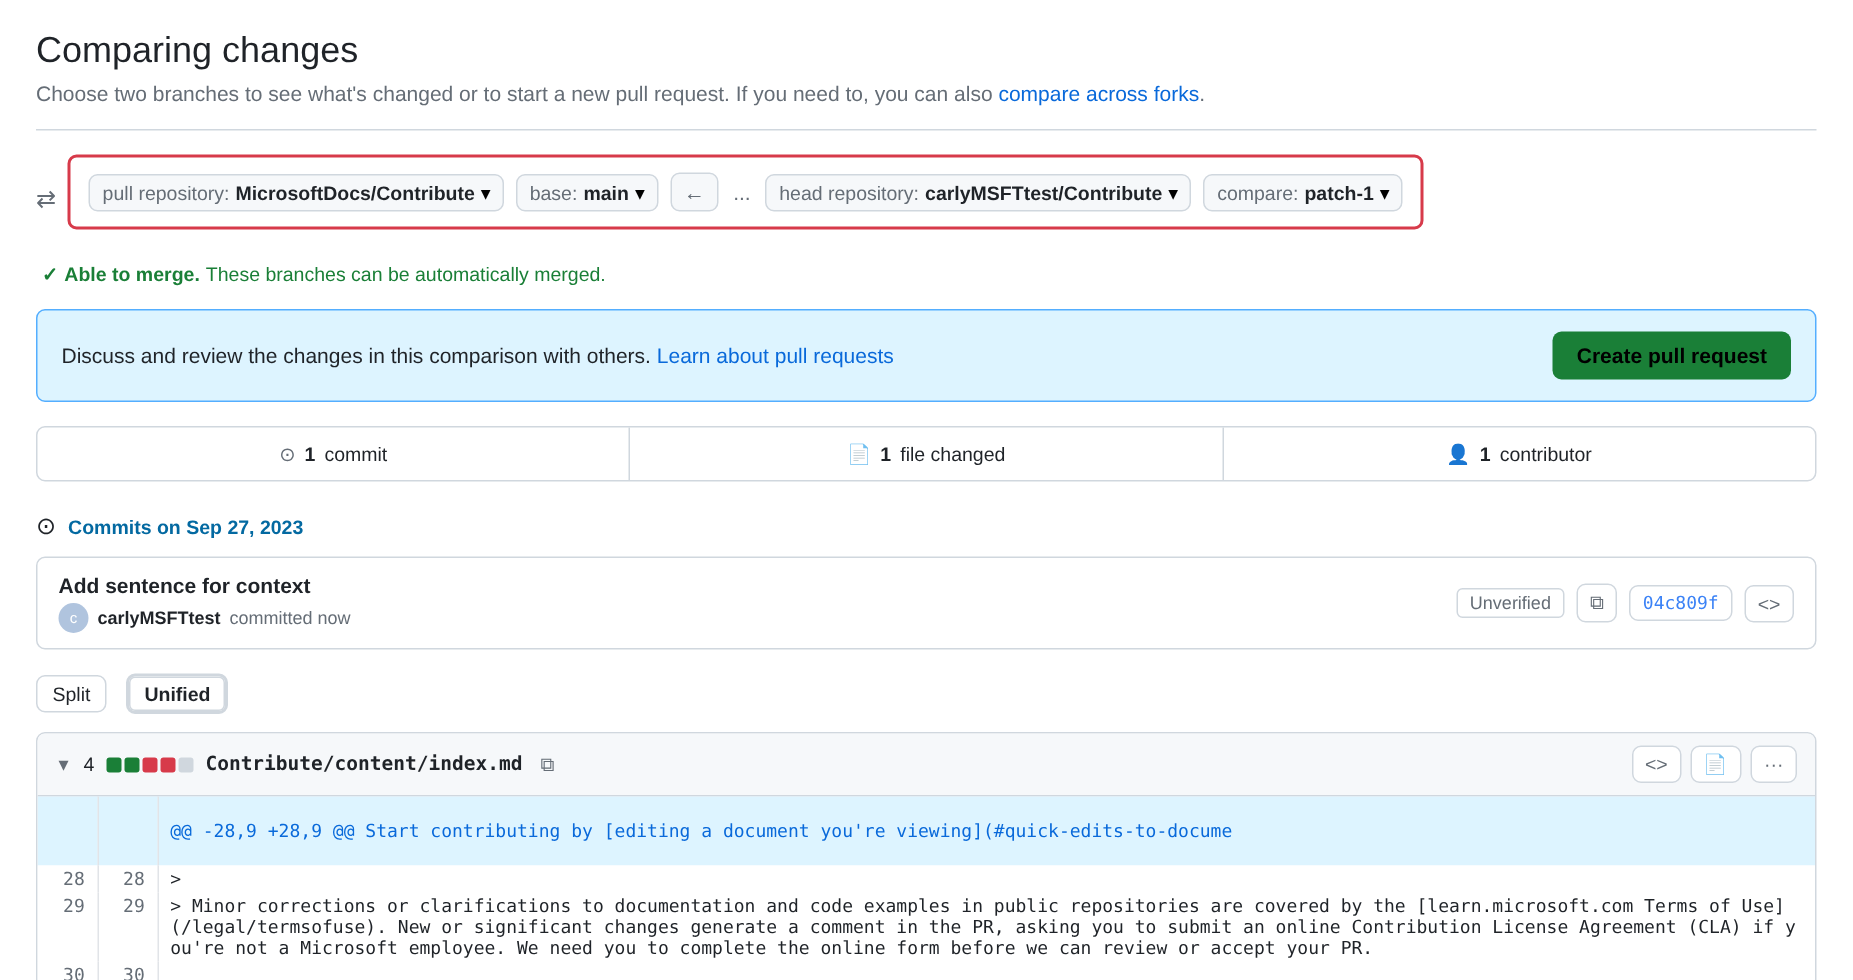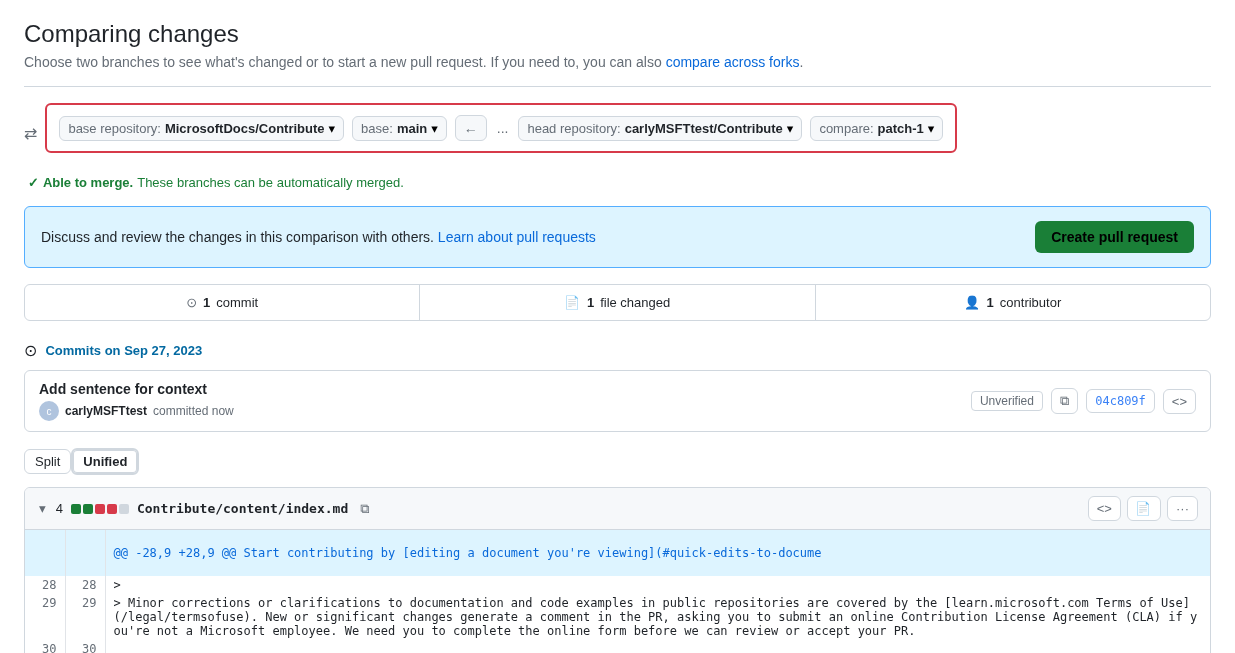--- a/index.html
+++ b/index.html
@@ -246,21 +246,21 @@
       font-size: 14px;
       color: #1f2328;
     }
     .file-changes-header p a {
       color: #0969da;
       text-decoration: none;
     }
     .view-toggle {
       display: flex;
       align-items: center;
-      gap: 0;
+      gap: 13px;
     }
     .view-btn {
       border: 1px solid #d0d7de;
       border-radius: 6px;
       padding: 4px 10px;
       font-size: 13px;
       cursor: pointer;
       background: #fff;
       color: #1f2328;
     }
@@ -369,21 +369,21 @@
   <span>Choose two branches to see what's changed or to start a new pull request. If you need to, you can also</span>
   <a href="#">compare across forks</a>.
 </p>
 
 <hr>
 
 <div class="compare-wrap">
   <span class="compare-icon">⇄</span>
   <div class="compare-bar">
     <button class="branch-select">
-      <span class="label-prefix">base repository:</span>
+      <span class="label-prefix">pull repository:</span>
       <span class="branch-val">MicrosoftDocs/Contribute</span>
       <span>▾</span>
     </button>
     <button class="branch-select">
       <span class="label-prefix">base:</span>
       <span class="branch-val">main</span>
       <span>▾</span>
     </button>
     <button class="arrow-btn">←</button>
     <span class="dots">...</span>

